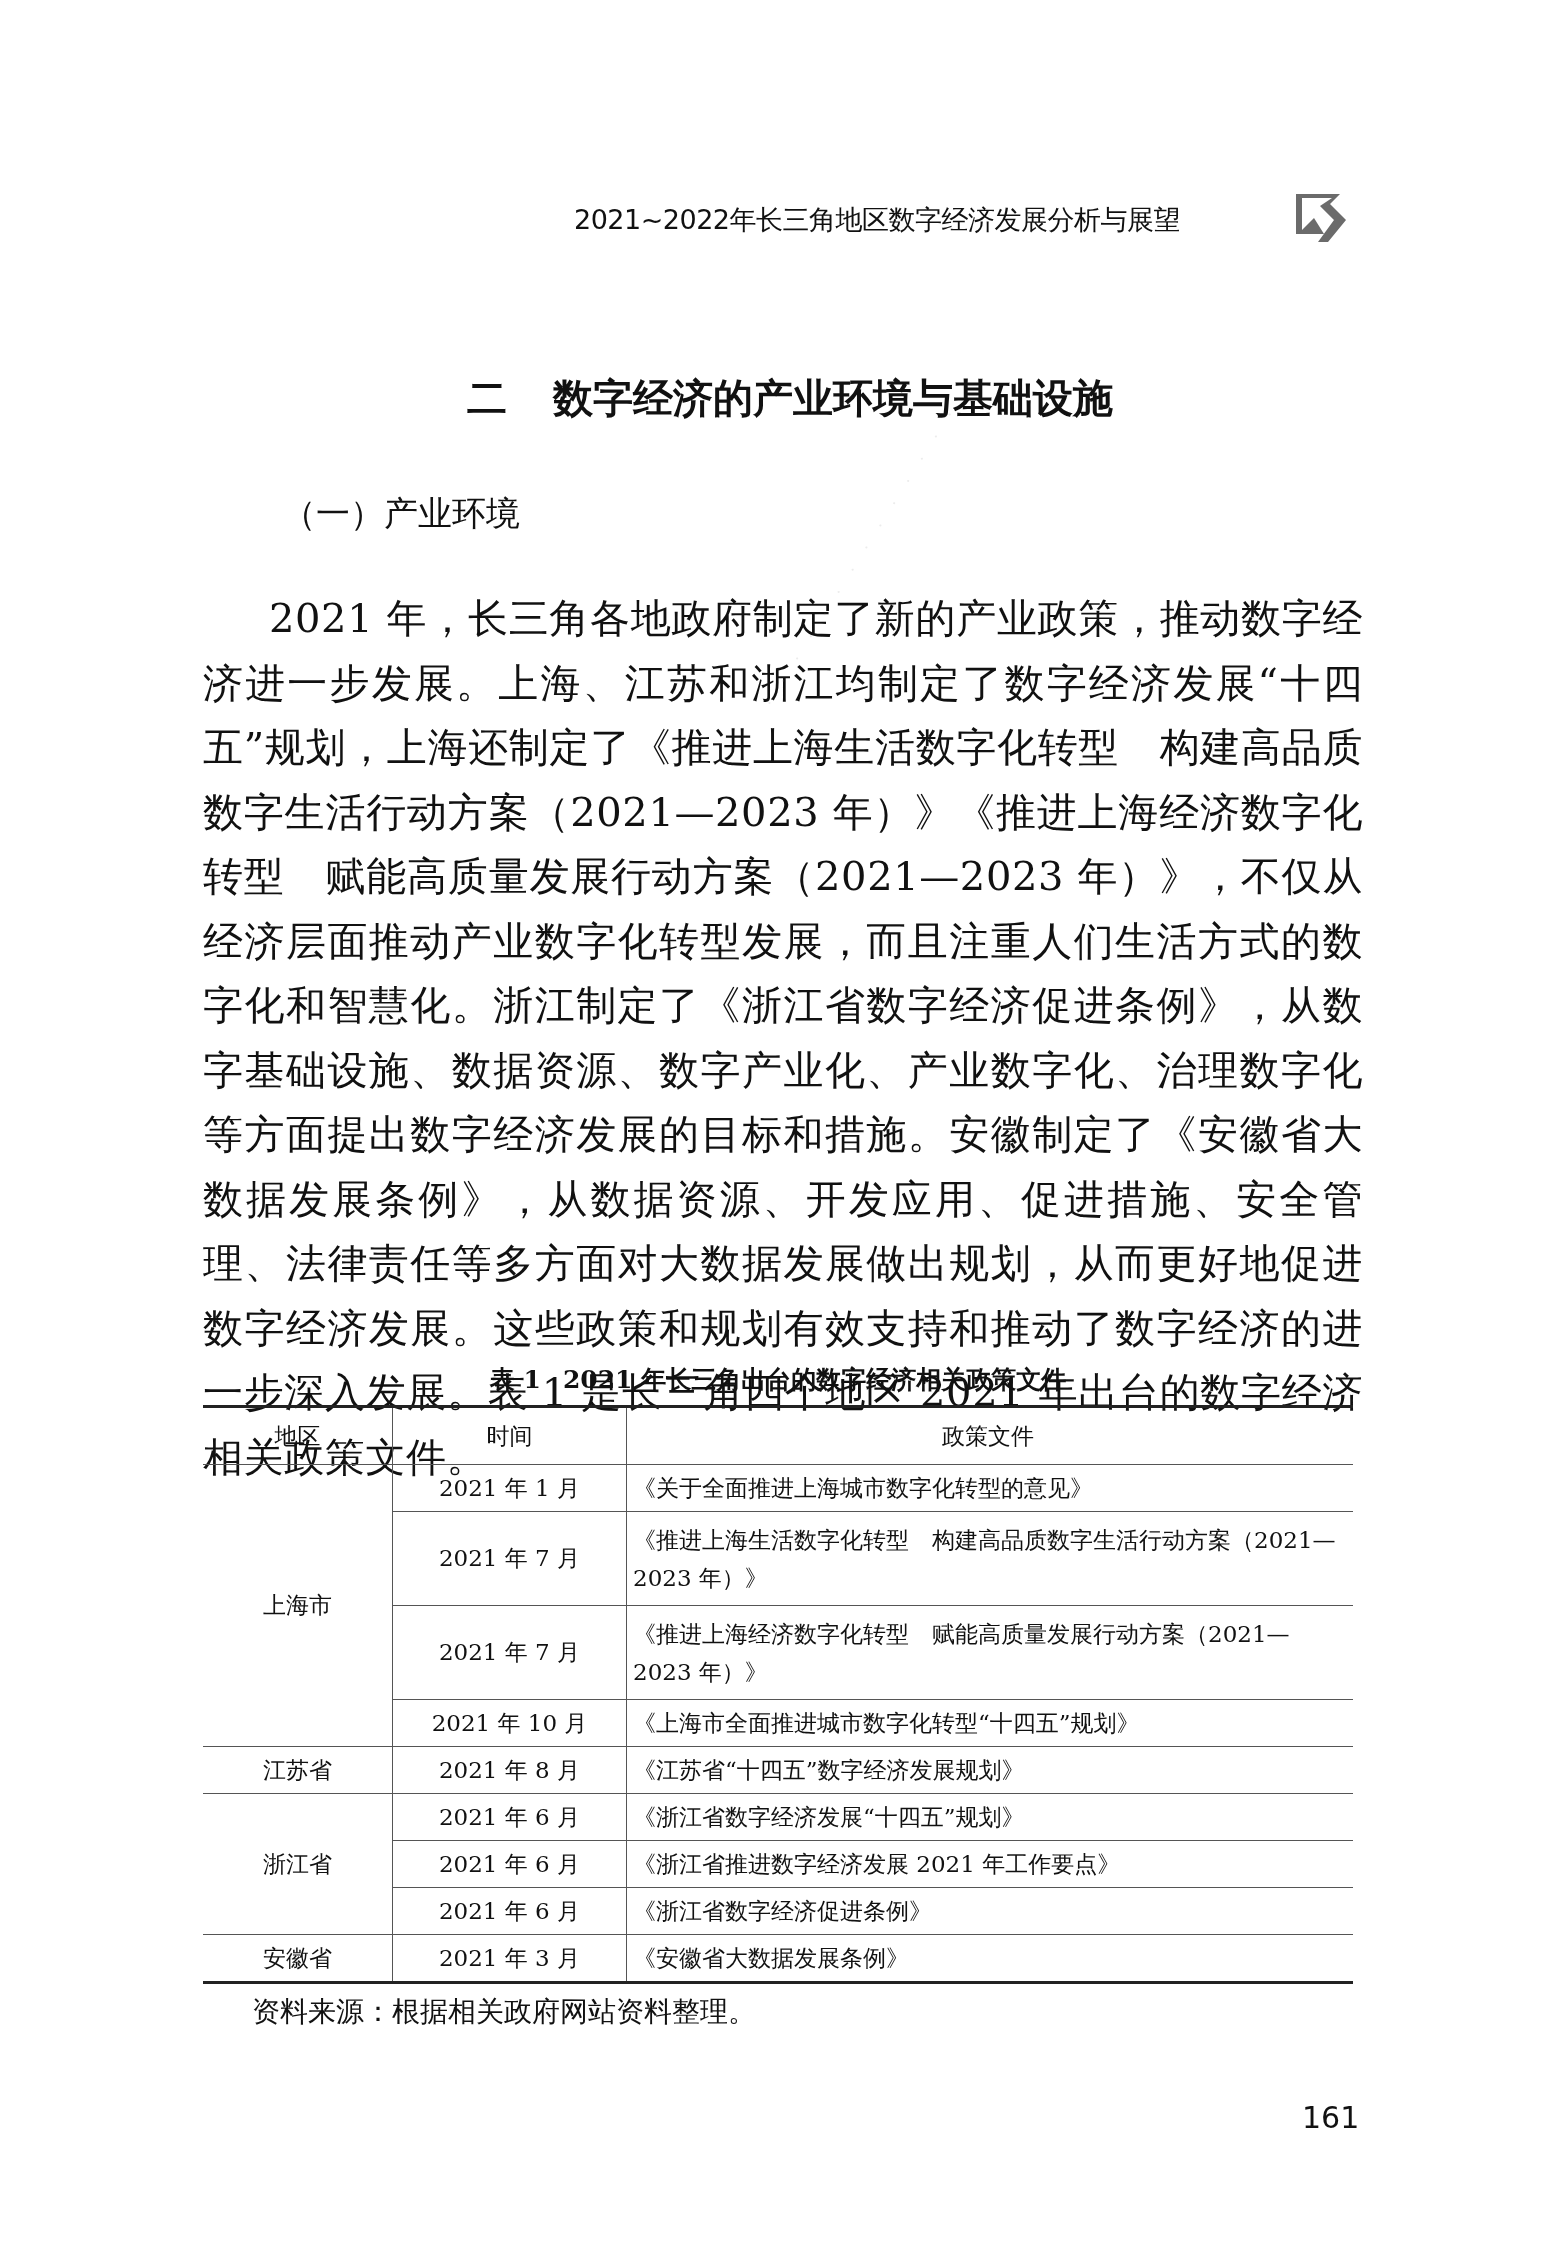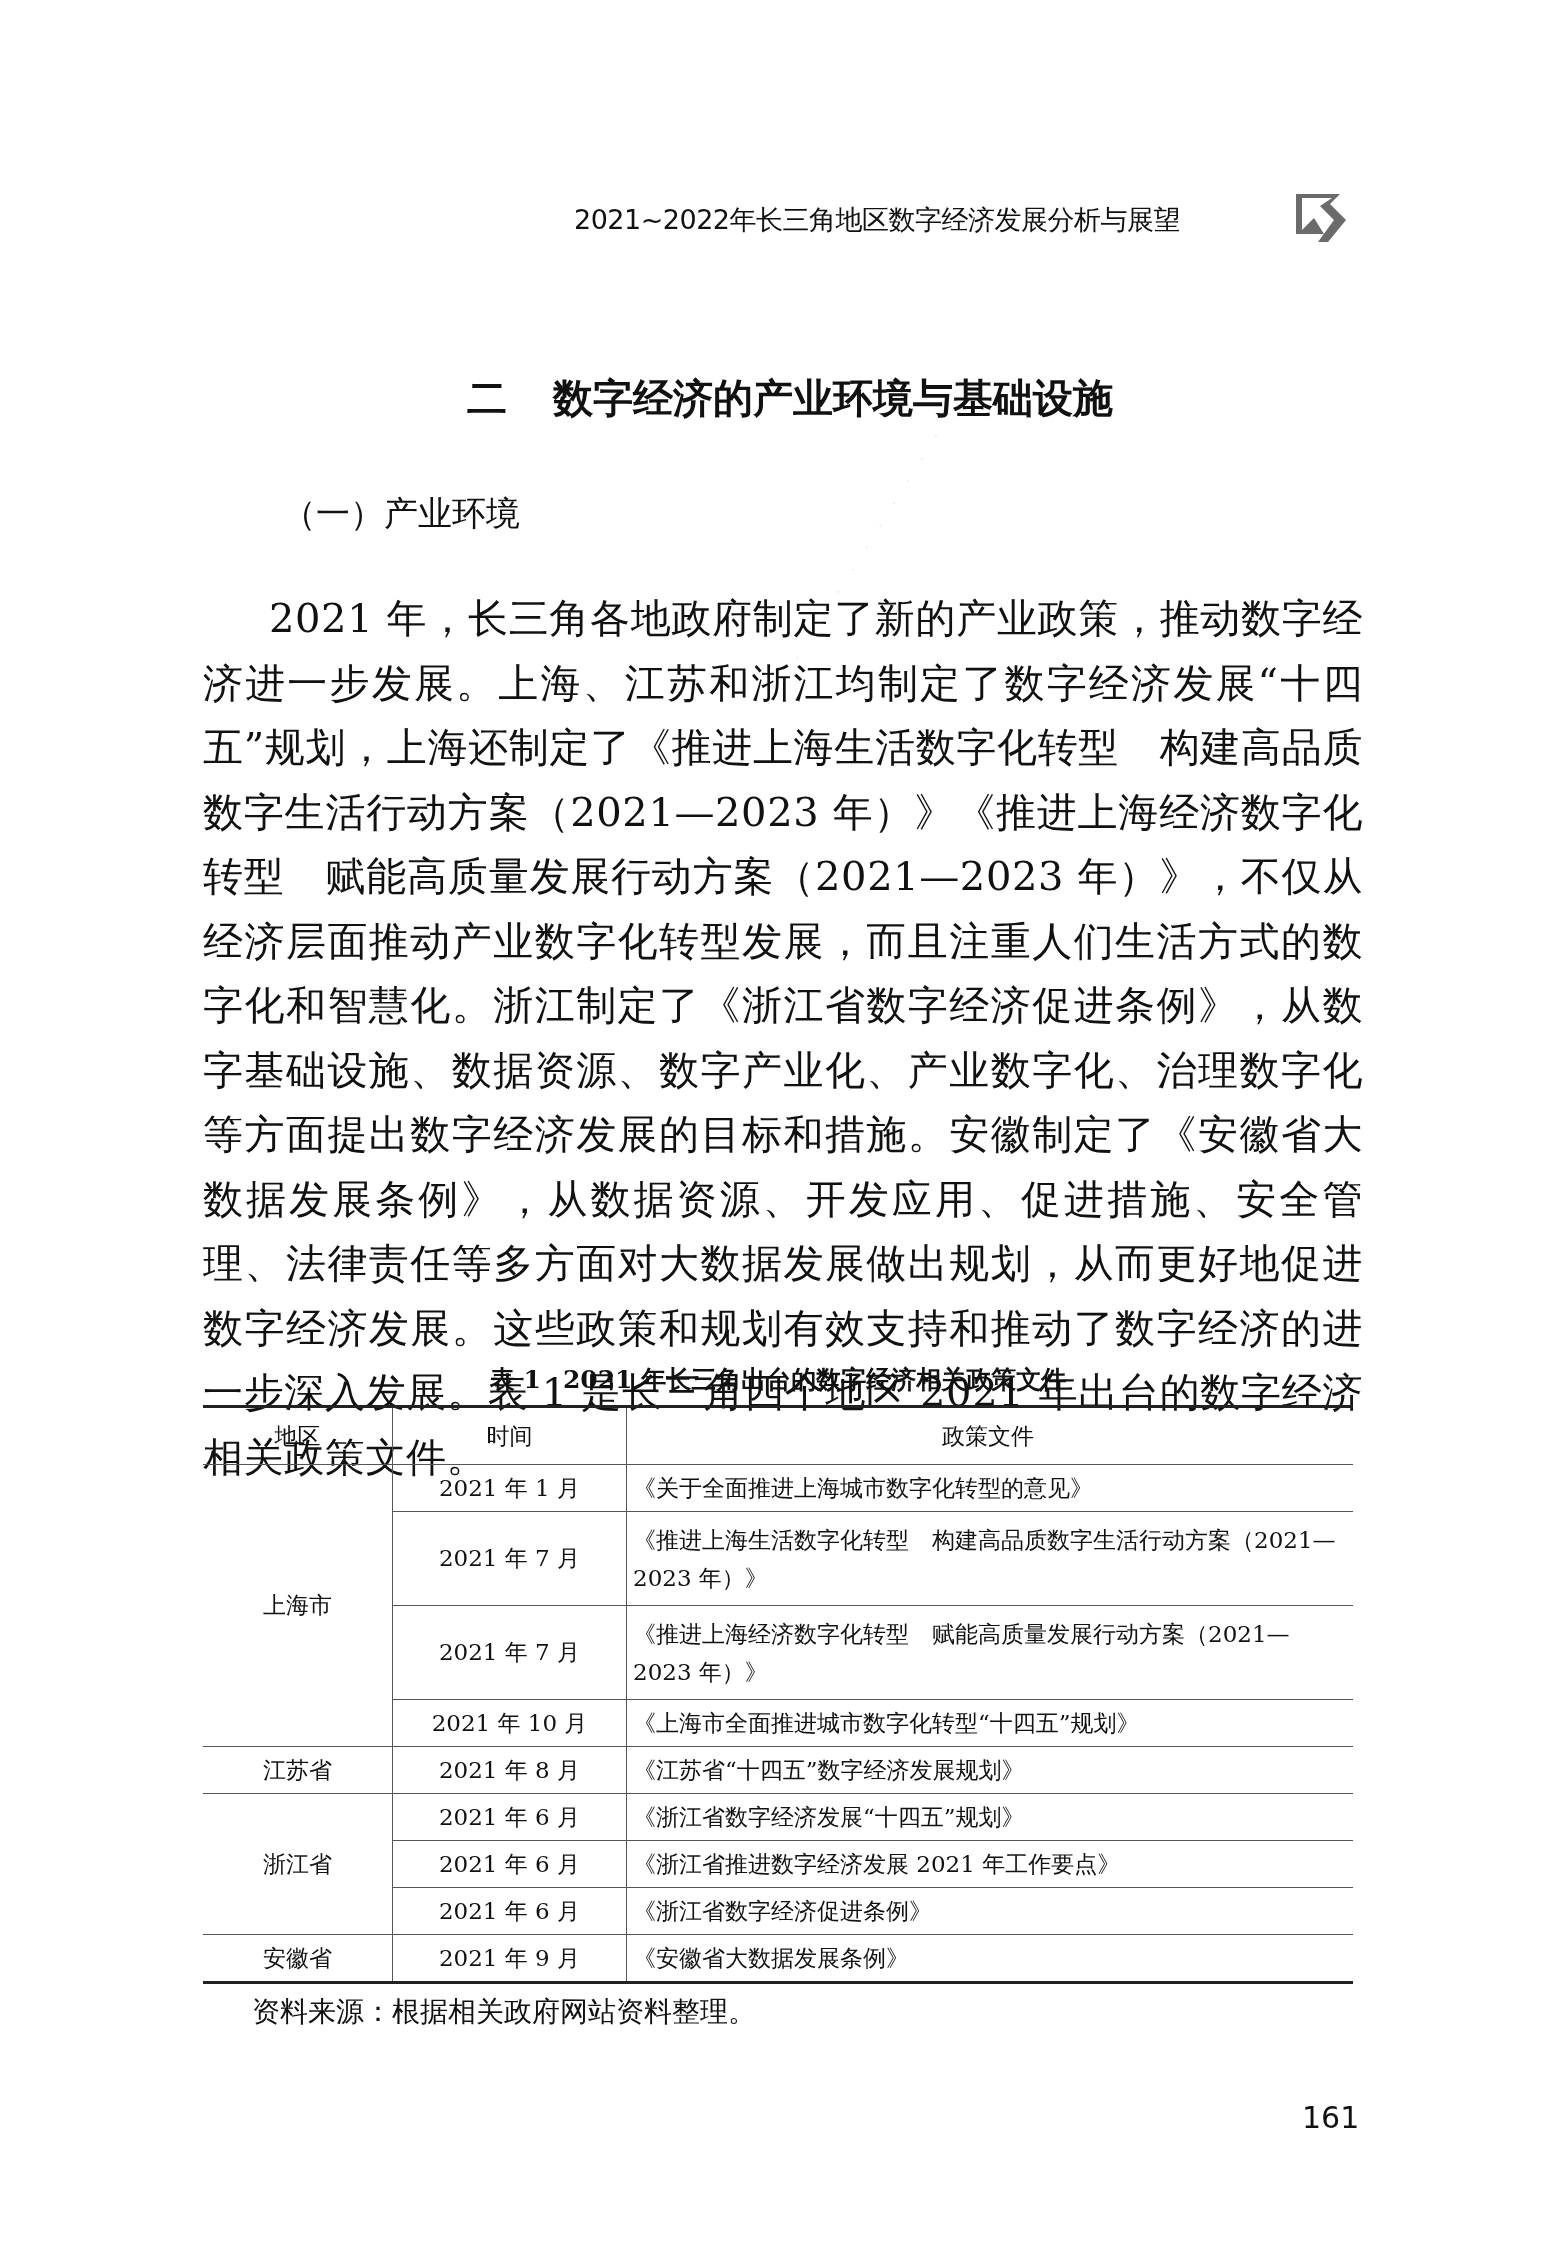--- a/index.html
+++ b/index.html
@@ -202,21 +202,21 @@
     <tr>
       <td class="col-time">2021 年 6 月</td>
       <td class="col-doc">《浙江省推进数字经济发展 2021 年工作要点》</td>
     </tr>
     <tr>
       <td class="col-time">2021 年 6 月</td>
       <td class="col-doc">《浙江省数字经济促进条例》</td>
     </tr>
     <tr>
       <td class="col-region">安徽省</td>
-      <td class="col-time">2021 年 9 月</td>
+      <td class="col-time">2021 年 3 月</td>
       <td class="col-doc">《安徽省大数据发展条例》</td>
     </tr>
   </tbody>
 </table>
 
 <div class="source-note">资料来源：根据相关政府网站资料整理。</div>
 
 <div class="page-number">161</div>
 
 </body></html>

